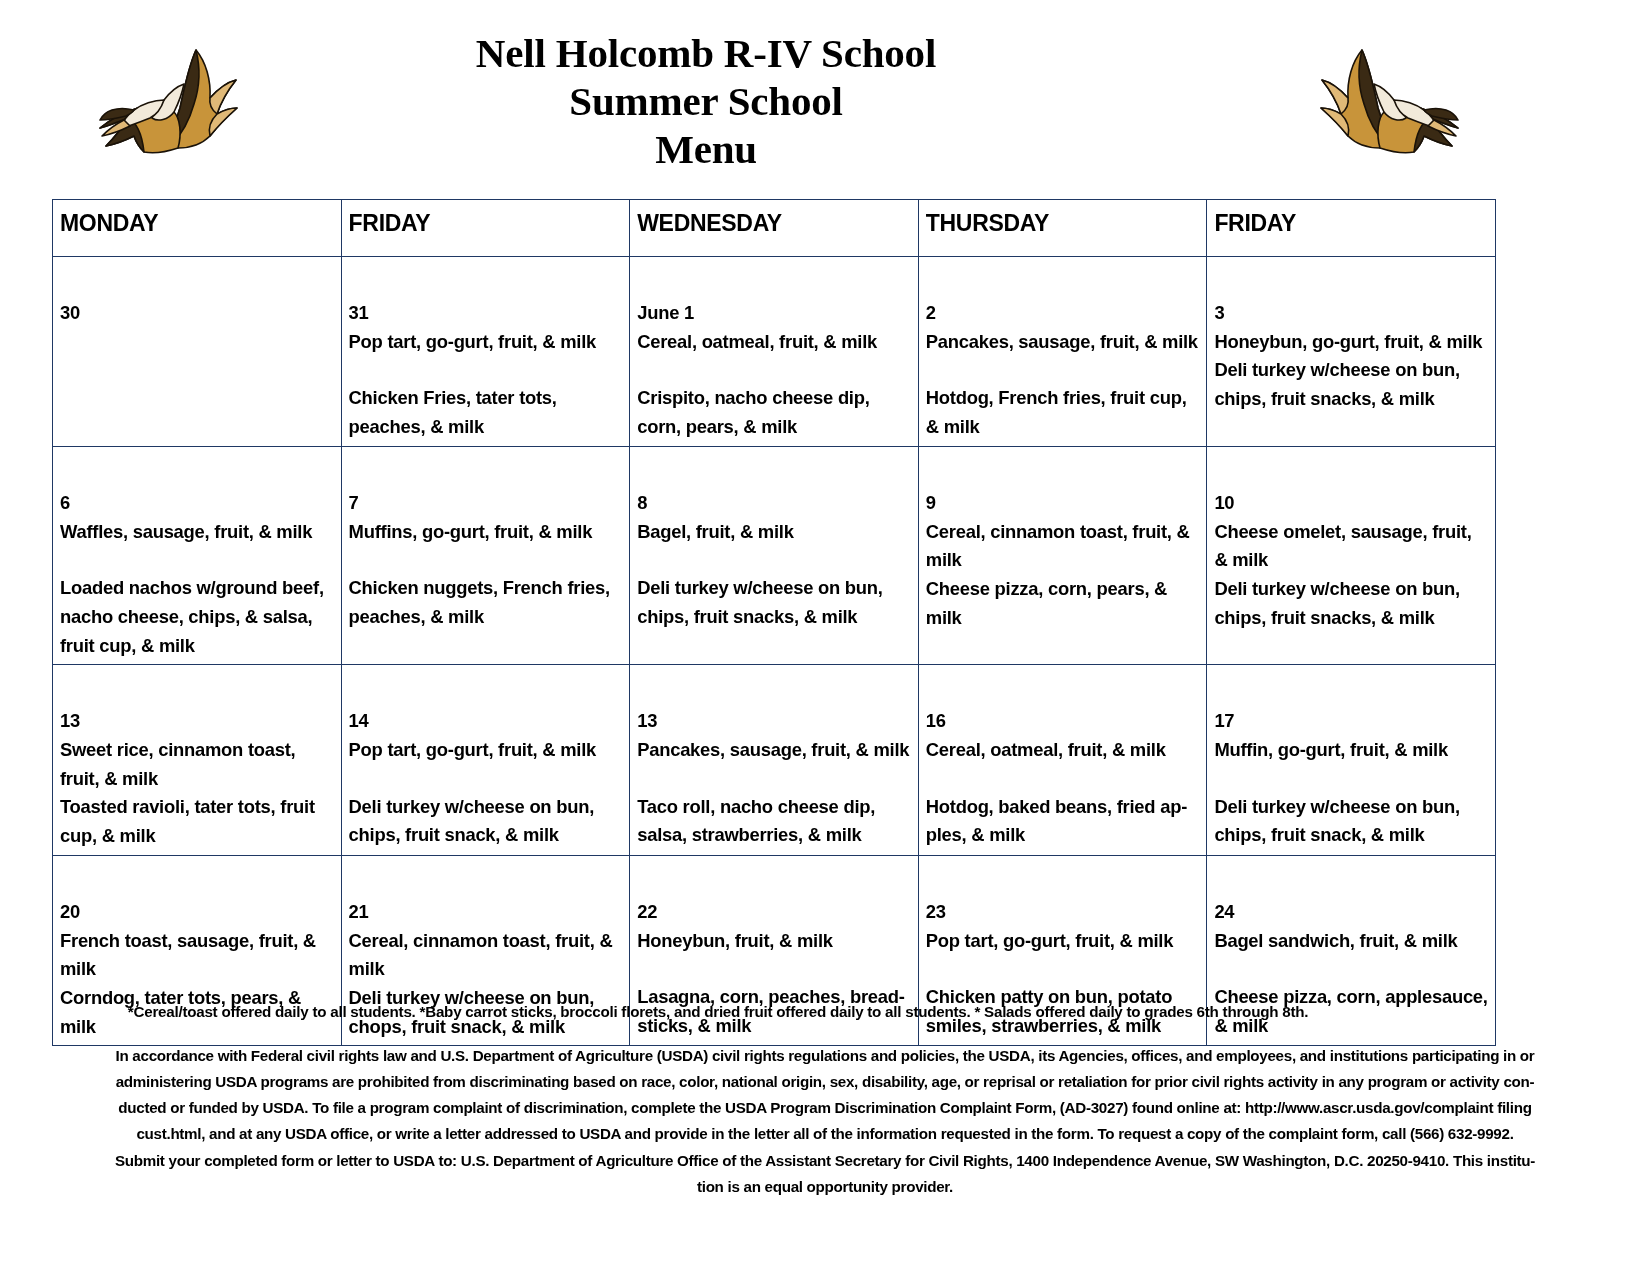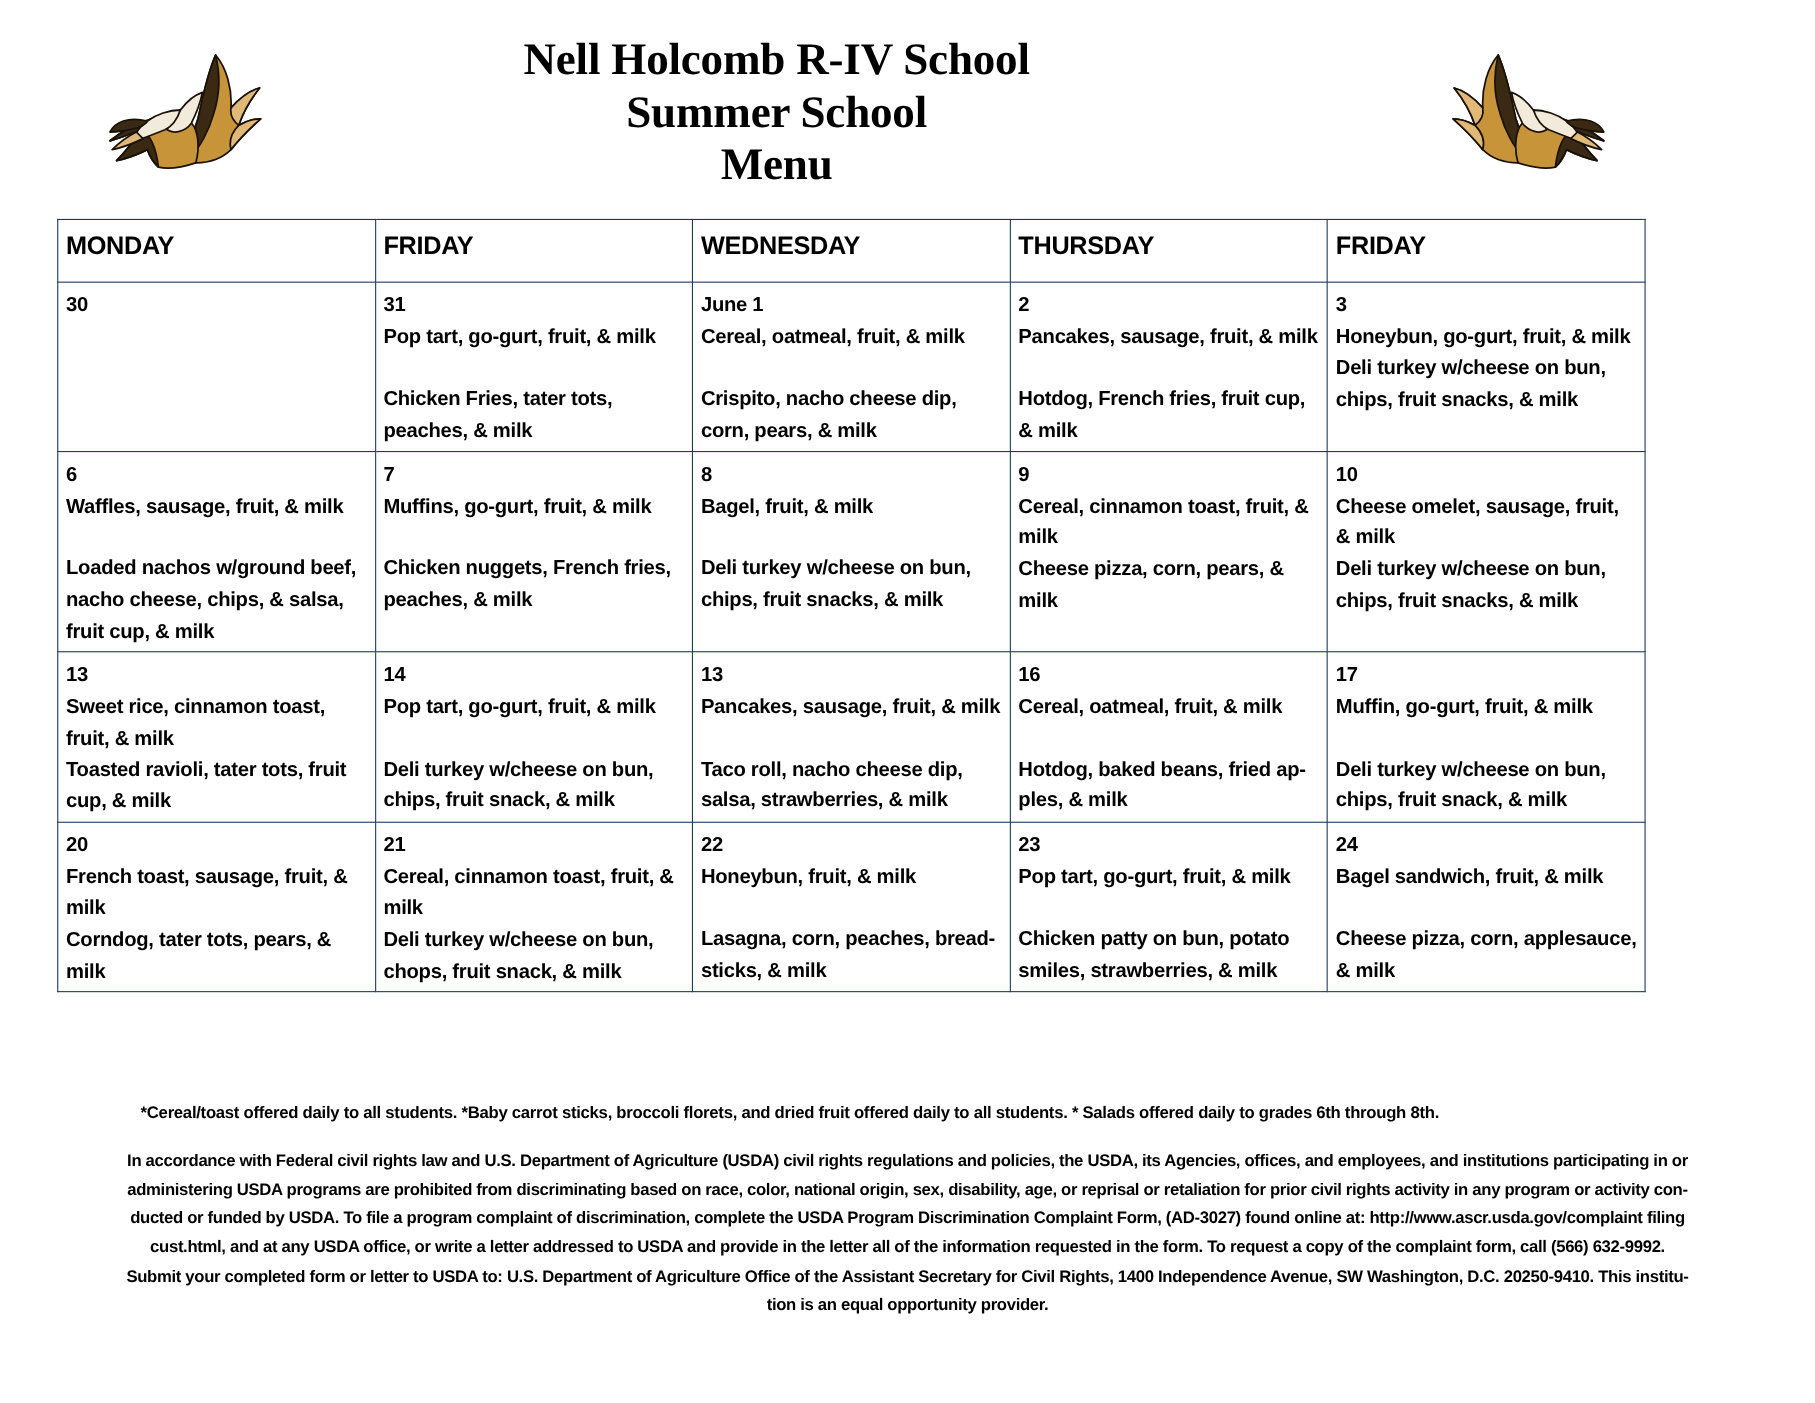--- a/index.html
+++ b/index.html
@@ -75,21 +75,21 @@
     padding-top: 10px;
   }
   .calendar td {
     font-size: 18.4px;
     font-weight: bold;
     line-height: 1.56;
     letter-spacing: -0.25px;
     font-stretch: condensed;
   }
   .calendar tbody tr { height: 151px; }
-  .daynum { display: block; }
+  .daynum { display: block; margin-top: 36px; }
   .meal   { display: block; }
   .meal.gap { margin-top: 28px; }
 
   
   .footnote {
     position: absolute;
     left: 0;
     right: 0;
     top: 1003px;
     text-align: center;

